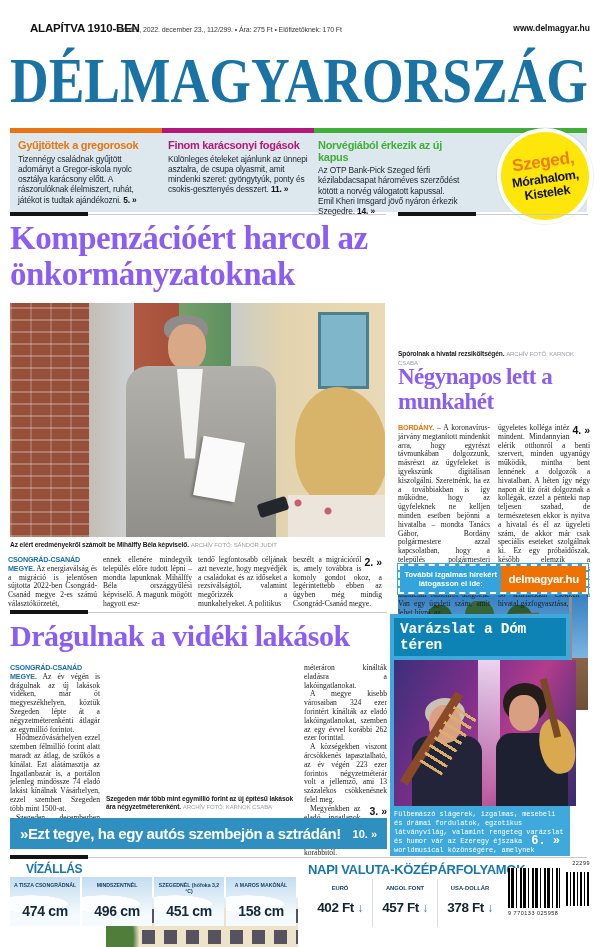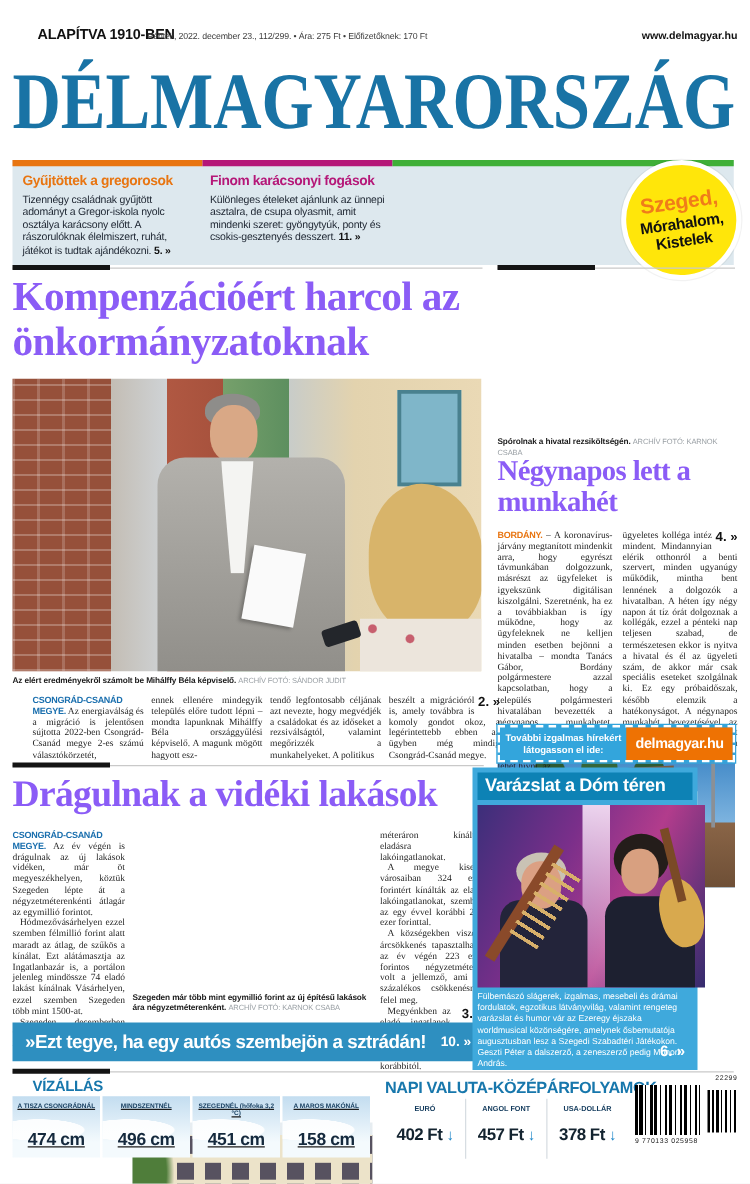--- a/index.html
+++ b/index.html
@@ -115,21 +115,21 @@
   .domcap{color:#fff;font-size:6.9px;line-height:1.3;margin-top:4px;}
   .domcredit{color:rgba(255,255,255,.75);font-size:5.8px;margin-top:2px;}
   .dompg{position:absolute;right:10px;bottom:8px;color:#fff;font-weight:bold;font-size:12px;}
 
   
   .bhead{color:#1777ac;font-weight:bold;font-size:12px;letter-spacing:-0.3px;}
   .bhead2{color:#1777ac;font-weight:bold;font-size:13px;letter-spacing:-0.3px;}
   .wrow{display:flex;gap:2px;}
   .wbox{width:70px;height:49px;background:linear-gradient(#c3ddf0,#f4fafd 75%);
         display:flex;flex-direction:column;align-items:center;text-align:center;
-        background-image:radial-gradient(ellipse 60px 14px at 30% 55%,rgba(255,255,255,.9) 60%,transparent 62%),linear-gradient(#c3ddf0,#f4fafd 75%);text-decoration:underline;}
+        background-image:radial-gradient(ellipse 60px 14px at 30% 55%,rgba(255,255,255,.9) 60%,transparent 62%),linear-gradient(#c3ddf0,#f4fafd 75%);}
   .wlabel{font-size:5.2px;font-weight:bold;color:#123a5c;margin-top:5px;line-height:1.2;padding:0 3px;}
   .wval{font-size:14px;font-weight:bold;color:#15293d;margin-top:auto;margin-bottom:7px;letter-spacing:-0.3px;}
   .crow{display:flex;}
   .ccell{width:64px;display:flex;flex-direction:column;align-items:center;text-align:center;}
   .ccell+.ccell{border-left:1px solid #d7dde2;}
   .clabel{font-size:5.8px;font-weight:bold;color:#123a5c;margin-top:6px;}
   .cval{font-size:13.5px;font-weight:bold;color:#13232f;margin-top:9px;letter-spacing:-0.4px;}
   .cval .arr{color:#1a85c8;font-size:12px;font-weight:bold;}
 
   .bars-big{background:repeating-linear-gradient(90deg,#000 0 2px,#fff 2px 3px,#000 3px 6px,#fff 6px 8px,#000 8px 9px,#fff 9px 12px);}
@@ -156,20 +156,24 @@
       <div style="width: 273px; background: rgb(63, 175, 55);"></div>
     </div>
     <div class="teaser-cols">
       <div class="teaser">
         <h3 style="color: rgb(232, 117, 17);">Gyűjtöttek a gregorosok</h3>
         <p><span>Tizennégy családnak gyűjtött adományt a Gregor-iskola nyolc osztálya karácsony előtt. A rászorulóknak élelmiszert, ruhát, játékot is tudtak ajándékozni.</span> <b class="pref-s">5. »</b></p>
       </div>
       <div class="teaser">
         <h3 style="color: rgb(181, 23, 120);">Finom karácsonyi fogások</h3>
         <p><span>Különleges ételeket ajánlunk az ünnepi asztalra, de csupa olyasmit, amit mindenki szeret: gyöngytyúk, ponty és csokis-gesztenyés desszert.</span> <b class="pref-s">11. »</b></p>
+      </div>
+      <div class="teaser" style="width:142px;">
+        <h3 style="color: rgb(63, 175, 55);">Norvégiából érkezik az új kapus</h3>
+        <p><span>Az OTP Bank-Pick Szeged férfi kézilabdacsapat hároméves szerződést kötött a norvég válogatott kapussal. Emil Kheri Imsgard jövő nyáron érkezik Szegedre.</span> <b class="pref-s">14. »</b></p>
       </div>
     </div>
   </div>
 
   <div class="abs badge" style="left: 497px; top: 128px; width: 88px; height: 88px; background: rgb(255, 230, 10);">
     <div class="l1" style="color: rgb(240, 124, 26);">Szeged,</div>
     <div class="l2">Mórahalom,</div>
     <div class="l3">Kistelek</div>
   </div>
 
@@ -187,21 +191,21 @@
       <span class="p1-shirt"></span>
       <span class="p1-paper"></span>
     <span class="p1-whair"></span>
       <span class="p1-wtop"></span>
       <span class="p1-phone"></span>
   </div>
   <div class="abs cap" style="left:10px;top:541px;width:375px;">
     <b>Az elért eredményekről számolt be Mihálffy Béla képviselő.</b> <span class="credit">ARCHÍV FOTÓ: SÁNDOR JUDIT</span>
   </div>
 
-  <div class="abs cols" style="left:26px;top:556px;width:377px;">
+  <div class="abs cols" style="left:8px;top:556px;width:377px;">
     <div class="body" style="width:89px;">
       <p><b class="leadin" style="color: rgb(26, 111, 174);">CSONGRÁD-CSANÁD MEGYE.</b> <span>Az energiaválság és a migráció is jelentősen sújtotta 2022-ben Csongrád-Csanád megye 2-es számú választókörzetét,</span></p>
     </div>
     <div class="body" style="width:89px;">
         <p>ennek ellenére mindegyik település előre tudott lépni – mondta lapunknak Mihálffy Béla országgyűlési képviselő. A magunk mögött hagyott esz-</p>
       </div>
     <div class="body" style="width:89px;">
         <p>tendő legfontosabb céljának azt nevezte, hogy megvédjék a családokat és az időseket a rezsiválságtól, valamint megőrizzék a munkahelyeket. A politikus</p>
       </div>
     <div class="body" style="width:89px;">
@@ -258,26 +262,26 @@
 
   <div class="abs cols" style="left:398px;top:424px;width:192px;gap:8px;">
     <div class="body" style="width:92px;">
       <p><b class="leadin" style="color: rgb(232, 117, 17);">BORDÁNY.</b> <span>– A koronavírus-járvány megtanított mindenkit arra, hogy egyrészt távmunkában dolgozzunk, másrészt az ügyfeleket is igyekszünk digitálisan kiszolgálni. Szeretnénk, ha ez a továbbiakban is így működne, hogy az ügyfeleknek ne kelljen minden esetben bejönni a hivatalba – mondta Tanács Gábor, Bordány polgármestere azzal kapcsolatban, hogy a település polgármesteri hivatalában bevezették a négynapos munkahetet. Hétfőn home office van, mindenki otthonról dolgozik. Van egy ügyleti szám, amit lehet hívni, az</span></p>
     </div>
     <div class="body" style="width:92px;">
       <p><b class="pref">4. »</b><span>ügyeletes kolléga intéz mindent. Mindannyian elérik otthonról a benti szervert, minden ugyanúgy működik, mintha bent lennének a dolgozók a hivatalban. A héten így négy napon át tíz órát dolgoznak a kollégák, ezzel a pénteki nap teljesen szabad, de természetesen ekkor is nyitva a hivatal és él az ügyeleti szám, de akkor már csak speciális eseteket szolgálnak ki. Ez egy próbaidőszak, később elemzik a hatékonyságot. A négynapos munkahét bevezetésével az előzetes számlálások szerint 60 százalékkal csökken a hivatal gázfogyasztása,</span></p>
     </div>
   </div>
 
-  <div class="abs promo" style="left:398px;top:580px;width:186px;height:26px;">
+  <div class="abs promo" style="left:398px;top:564px;width:186px;height:26px;">
     <span class="ptxt">További izgalmas hírekért látogasson el ide:</span>
     <span class="site">delmagyar.hu</span>
   </div>
 
-  <div class="abs dombox" style="left:378px;top:614px;width:180px;height:242px;">
+  <div class="abs dombox" style="left:390px;top:614px;width:180px;height:242px;font-family:Liberation Mono, monospace;">
     <div class="dombar">Varázslat a Dóm téren</div>
     <div class="ph photo4" style="width:182px;height:146px;">
       <span class="p4-beam"></span>
       <span class="p4-body-l"></span>
         <span class="p4-hair-l"></span>
         <span class="p4-head-l"></span>
       <span class="p4-body-r"></span>
         <span class="p4-hair-r"></span>
         <span class="p4-head-r"></span>
       <span class="p4-neck"></span>

